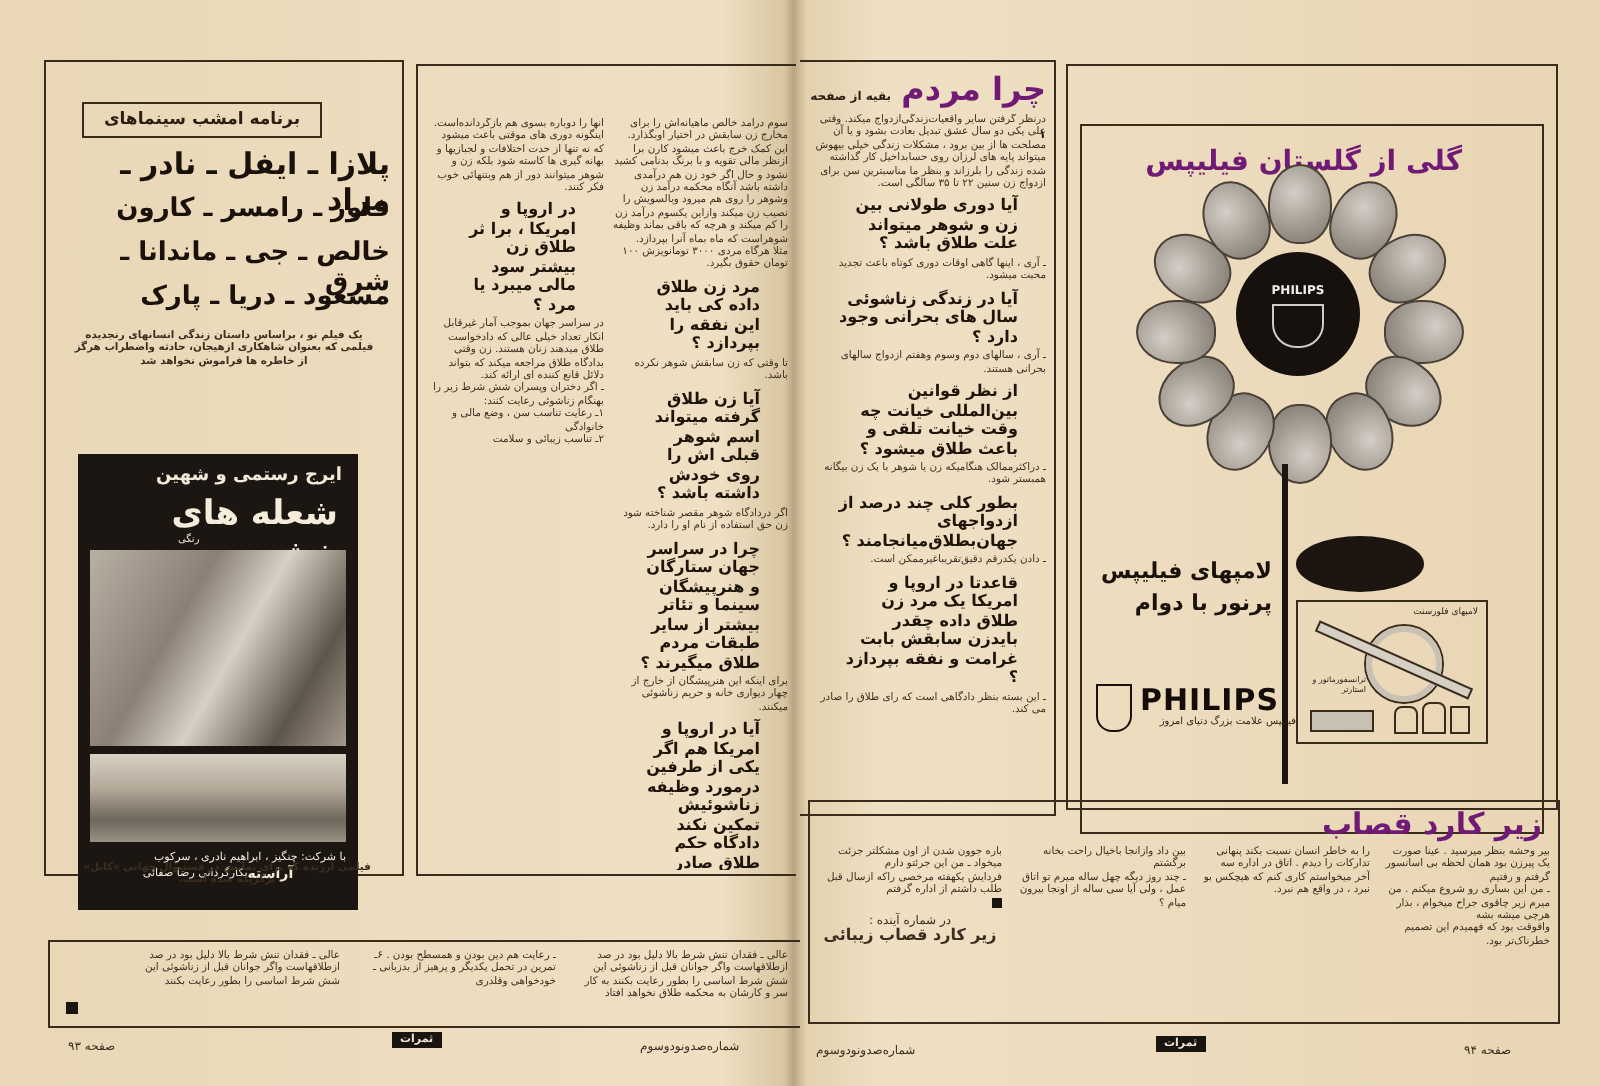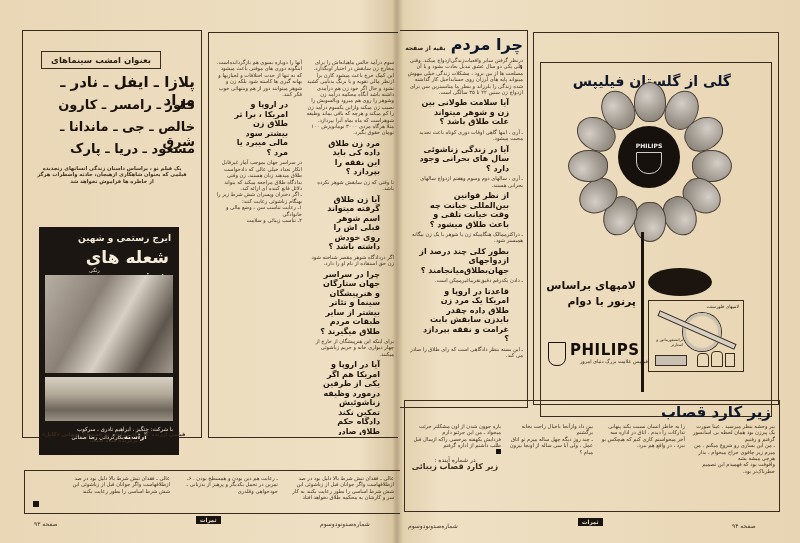--- a/index.html
+++ b/index.html
@@ -24,31 +24,31 @@
   .poster .p-img1 { position:absolute; left:6px; top:48px; width:128px; height:98px; background:linear-gradient(120deg,#b9b0a4 0%,#8a8076 35%,#d8d0c4 55%,#5e554c 80%,#a49a8e 100%); }
   .poster .p-img2 { position:absolute; left:6px; top:150px; width:128px; height:44px; background:linear-gradient(180deg,#d8d0c2 0%,#b1a898 40%,#6f665c 75%,#9a9184 100%); }
   .poster .p-credits { position:absolute; left:6px; right:6px; top:198px; color:#f3ead8; font-size:5.5px; direction:rtl; text-align:right; line-height:8px; }
   
   .flower { position:absolute; left:574px; top:82px; width:150px; height:150px; }
   .bulb { position:absolute; width:30px; height:38px; background:radial-gradient(circle at 40% 35%,#d4cec6 0%,#9e978e 60%,#7d766d 100%); border-radius:50% 50% 45% 45%; border:1px solid #4a4038; }
   .center-disc { position:absolute; left:44px; top:44px; width:62px; height:62px; border-radius:50%; background:#16110d; }
   .stem { position:absolute; left:641px; top:232px; width:3px; height:160px; background:#1c140e; }
   .leaf { position:absolute; left:648px; top:268px; width:64px; height:28px; background:#1c140e; border-radius:50%; }
   .tubebox { position:absolute; left:648px; top:300px; width:94px; height:70px; border:1px solid #3a2c1c; }
-  .section-title { font-weight:bold; color:#0f172a; }
+  .section-title { font-weight:bold; color:#701a75; }
   .footer { position:absolute; font-size:6px; color:#3c2e1f; }
   .badge { position:absolute; background:#1a1410; color:#f0e6d4; font-size:5.5px; padding:1px 4px; font-weight:bold; }
 </style>
 </head>
 <body>
 
 <div class="spread"></div>
 
 <div class="box" style="left:22px;top:30px;width:180px;height:408px;">
-  <div class="cin-title rtl" style="left:18px;top:20px;">بعنوان امشب سینماهای</div>
+  <div class="cin-title rtl" style="left:18px;top:20px;">برنامه امشب سینماهای</div>
   <div class="cin-line rtl" style="left:2px;top:42px;font-size:15px;">پلازا ـ ایفل ـ نادر ـ مراد</div>
   <div class="cin-line rtl" style="left:2px;top:66px;font-size:13px;">فلور ـ رامسر ـ کارون</div>
   <div class="cin-line rtl" style="left:2px;top:88px;font-size:13px;">خالص ـ جی ـ ماندانا ـ شرق</div>
   <div class="cin-line rtl" style="left:2px;top:110px;font-size:13px;">مسعود ـ دریا ـ پارک</div>
   <div class="rtl tiny" style="position:absolute;left:14px;top:134px;width:150px;text-align:center;font-weight:bold;">یک فیلم نو ، براساس داستان زندگی انسانهای رنجدیده فیلمی که بعنوان شاهکاری ازهیجان، حادثه واضطراب هرگز از خاطره ها فراموش نخواهد شد</div>
   <div class="poster" style="left:16px;top:148px;margin-top:48px;">
     <div class="p-actors">ایرج رستمی و شهین</div>
     <div class="p-title">شعله های خشم</div>
     <div style="position:absolute;top:40px;left:50px;color:#f3ead8;font-size:5px;">رنگی</div>
     <div class="p-img1"></div>
@@ -100,21 +100,21 @@
 <div class="badge" style="left:196px;top:516px;">ثمرات</div>
 <div class="footer" style="left:320px;top:520px;">شماره‌صدونودوسوم</div>
 
 <div class="box" style="left:400px;top:30px;width:128px;height:378px;border-left:none;">
   <div class="rtl" style="position:absolute;right:4px;top:4px;">
     <span class="section-title" style="font-size:16px;">چرا مردم</span>
     <span style="font-size:6px;font-weight:bold;">بقیه از صفحه ۱</span>
   </div>
   <div class="col rtl tiny" style="right:4px;top:26px;width:118px;height:350px;">
     <div>درنظر گرفتن سایر واقعیات‌زندگی‌ازدواج میکند. وقتی علی یکی دو سال عشق تبدیل بعادت بشود و یا آن مصلحت ها از بین برود ، مشکلات زندگی خیلی بیهوش میتواند پایه های لرزان روی حسابداخیل کار گذاشته شده زندگی را بلرزاند و بنظر ما مناسبترین سن برای ازدواج زن سنین ۲۲ تا ۳۵ سالگی است.</div>
-    <div class="hd">آیا سلامت طولانی بین زن و شوهر میتواند علت طلاق باشد ؟</div>
+    <div class="hd">آیا دوری طولانی بین زن و شوهر میتواند علت طلاق باشد ؟</div>
     <div>ـ آری ، اینها گاهی اوقات دوری کوتاه باعث تجدید محبت میشود.</div>
     <div class="hd">آیا در زندگی زناشوئی سال های بحرانی وجود دارد ؟</div>
     <div>ـ آری ، سالهای دوم وسوم وهفتم ازدواج سالهای بحرانی هستند.</div>
     <div class="hd">از نظر قوانین بین‌المللی خیانت چه وقت خیانت تلقی و باعث طلاق میشود ؟</div>
     <div>ـ دراکثرممالک هنگامیکه زن یا شوهر با یک زن بیگانه همبستر شود.</div>
     <div class="hd">بطور کلی چند درصد از ازدواجهای جهان‌بطلاق‌میانجامند ؟</div>
     <div>ـ دادن یکدرقم دقیق‌تقریباغیرممکن است.</div>
     <div class="hd">قاعدتا در اروپا و امریکا یک مرد زن طلاق داده چقدر بایدزن سابقش بابت غرامت و نفقه بپردازد ؟</div>
     <div>ـ این بسته بنظر دادگاهی است که رای طلاق را صادر می کند.</div>
   </div>
@@ -139,21 +139,21 @@
   <div class="bulb" style="left:6px;top:32px;transform:rotate(300deg);"></div>
   <div class="bulb" style="left:28px;top:8px;transform:rotate(335deg);"></div>
   <div class="center-disc">
     <div style="color:#eee;font-size:6px;font-weight:bold;text-align:center;margin-top:16px;">PHILIPS</div>
     <div style="width:24px;height:20px;margin:3px auto 0;border:1px solid #ccc;border-radius:0 0 12px 12px;"></div>
   </div>
 </div>
 <div class="stem"></div>
 <div class="leaf"></div>
 <div class="rtl" style="position:absolute;right:164px;top:278px;font-weight:bold;font-size:11px;line-height:16px;color:#1a120a;">
-  <div>لامپهای براساس</div>
+  <div>لامپهای فیلیپس</div>
   <div>پرنور با دوام</div>
 </div>
 <div class="tubebox">
   <div class="rtl" style="position:absolute;right:4px;top:3px;font-size:4.5px;">لامپهای فلورسنت</div>
   <div style="position:absolute;left:34px;top:12px;width:32px;height:32px;border:3px solid #c9c1b4;border-radius:50%;box-shadow:0 0 0 1px #3a2c1c;"></div>
   <div style="position:absolute;left:6px;top:26px;width:82px;height:4px;background:#d6cfc3;border:1px solid #3a2c1c;transform:rotate(24deg);"></div>
   <div class="rtl" style="position:absolute;left:4px;top:36px;width:30px;font-size:4px;">ترانسفورماتور و استارتر</div>
   <div style="position:absolute;left:6px;top:54px;width:30px;height:9px;background:#c8c0b2;border:1px solid #3a2c1c;"></div>
   <div style="position:absolute;left:48px;top:52px;width:10px;height:12px;border:1px solid #3a2c1c;border-radius:4px 4px 0 0;"></div>
   <div style="position:absolute;left:62px;top:50px;width:10px;height:14px;border:1px solid #3a2c1c;border-radius:4px 4px 0 0;"></div>

